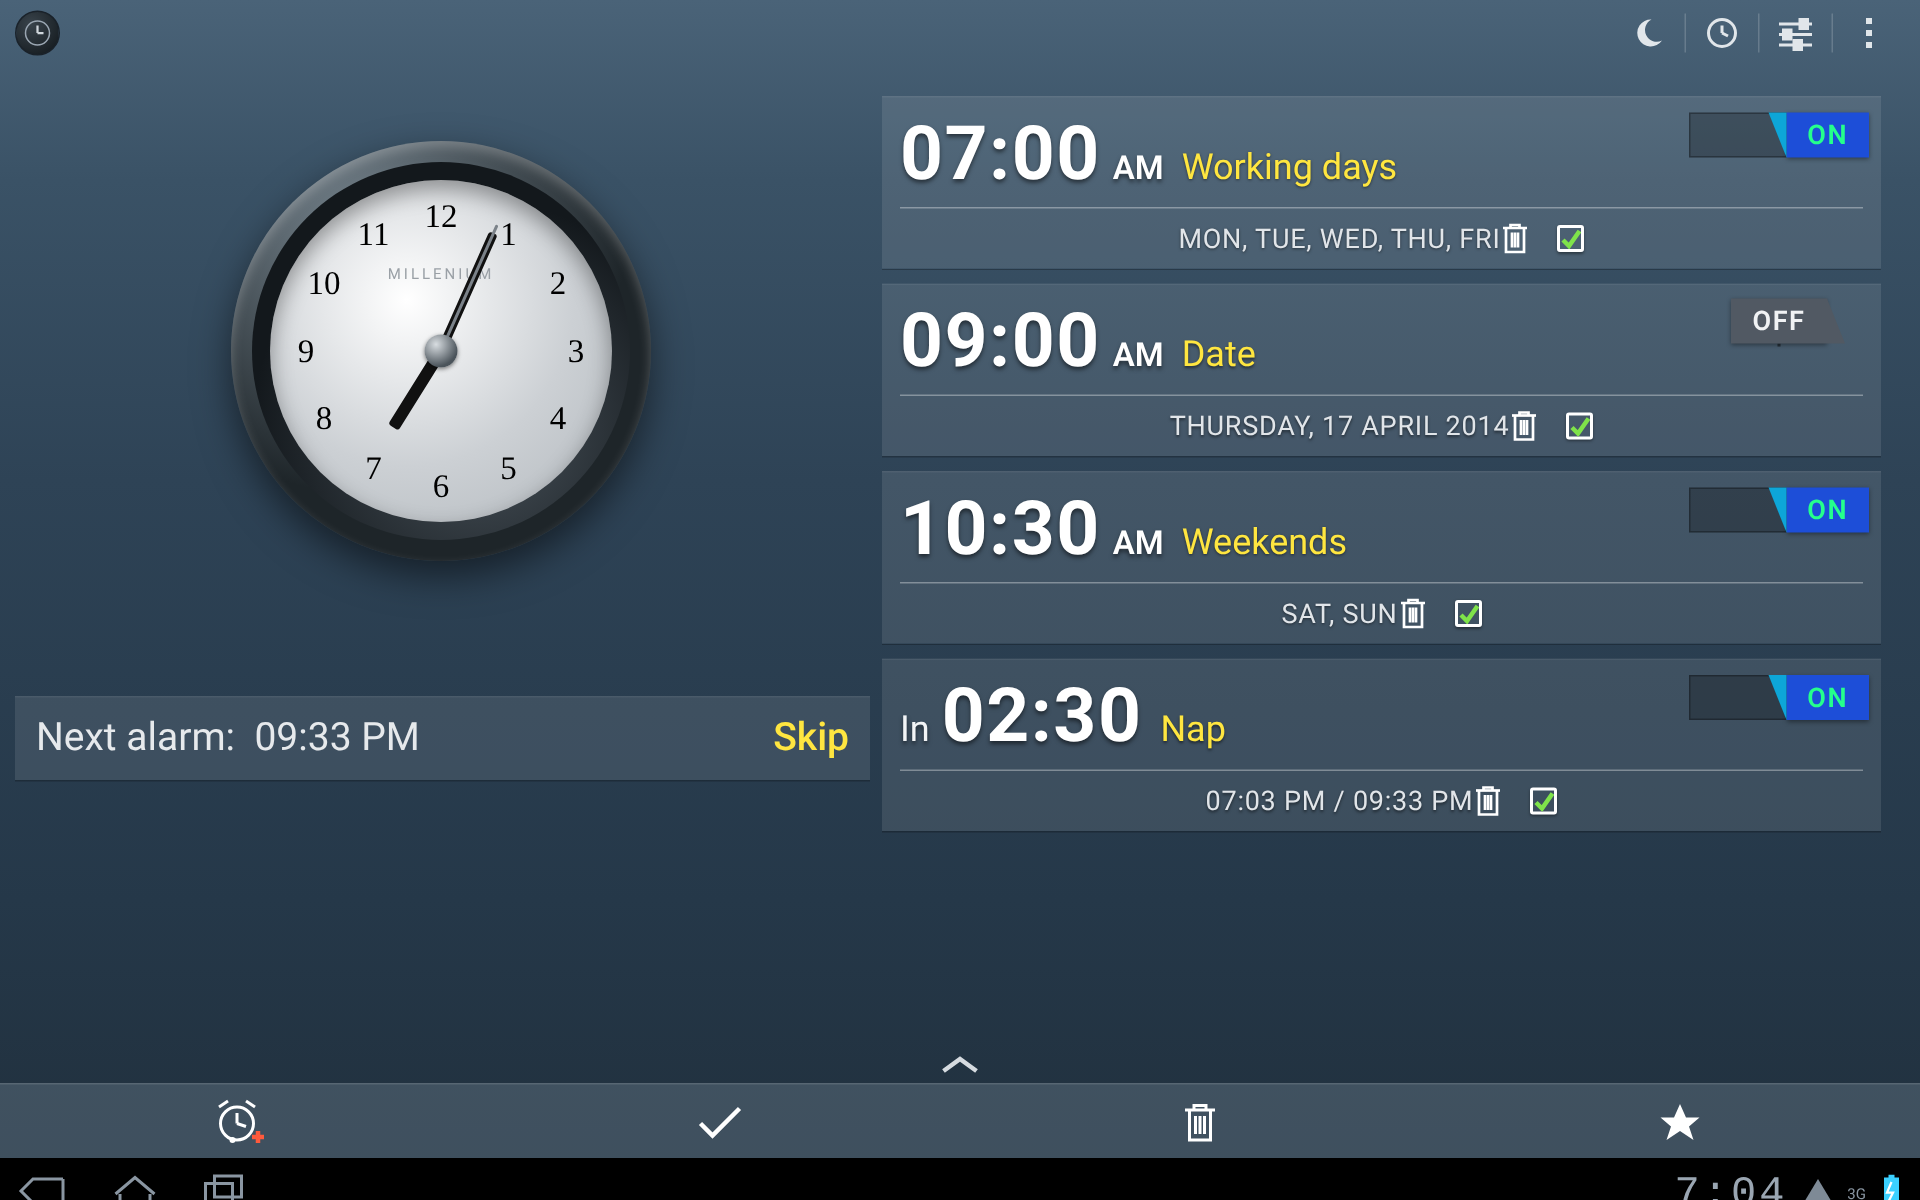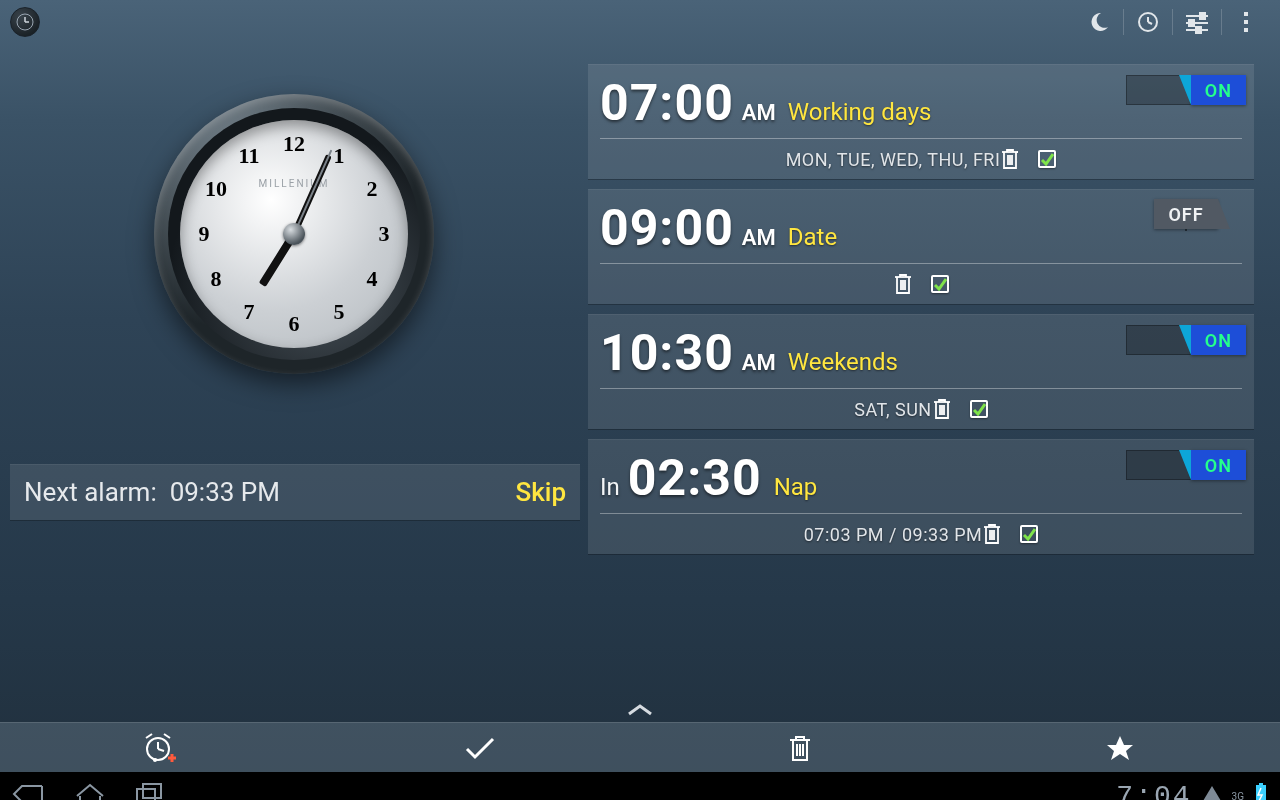--- a/index.html
+++ b/index.html
@@ -61,21 +61,21 @@
   }
   .face {
     position:absolute; inset:26px;
     border-radius:50%;
     background: radial-gradient(circle at 40% 35%, #ffffff, #ccd0d4 55%, #b2b8bd 100%);
     box-shadow: inset 0 6px 14px rgba(0,0,0,0.35);
   }
   .num {
     position:absolute; width:28px; text-align:center;
     font-family: "Times New Roman", serif;
-    font-size:22px; font-weight:700; color:#000;
+    font-size:22px; font-weight:400; color:#000;
     transform:translate(-50%,-50%);
   }
   .brand {
     position:absolute; top:58px; left:50%; transform:translateX(-50%);
     font-size:10px; letter-spacing:2px; color:#9aa0a6;
   }
   .hand {
     position:absolute; left:50%; bottom:50%;
     background:#111; transform-origin:50% 100%;
     border-radius:2px;
@@ -350,20 +350,21 @@
       <div class="track"></div>
       <div class="knob">OFF</div>
     </div>
     <div class="row1">
 
       <span class="time">09:00</span>
       <span class="ampm">AM</span>
       <span class="label">Date</span>
     </div>
     <div class="row2">
+      <span class="days">THURSDAY, 17 APRIL 2014</span>
       <span class="actions">
         <span class="trash">
               <svg width="20" height="24" viewBox="0 0 20 24" fill="none" stroke="#fff" stroke-width="1.8">
   <polyline points="2,5 18,5"></polyline>
                 <path d="M4 5 L4 21 L16 21 L16 5"></path>
   <line x1="8" y1="8" x2="8" y2="18"></line>
                 <line x1="10" y1="8" x2="10" y2="18"></line>
                 <line x1="12" y1="8" x2="12" y2="18"></line>
   <path d="M7 5 L7 3 L13 3 L13 5"></path>
               </svg>

